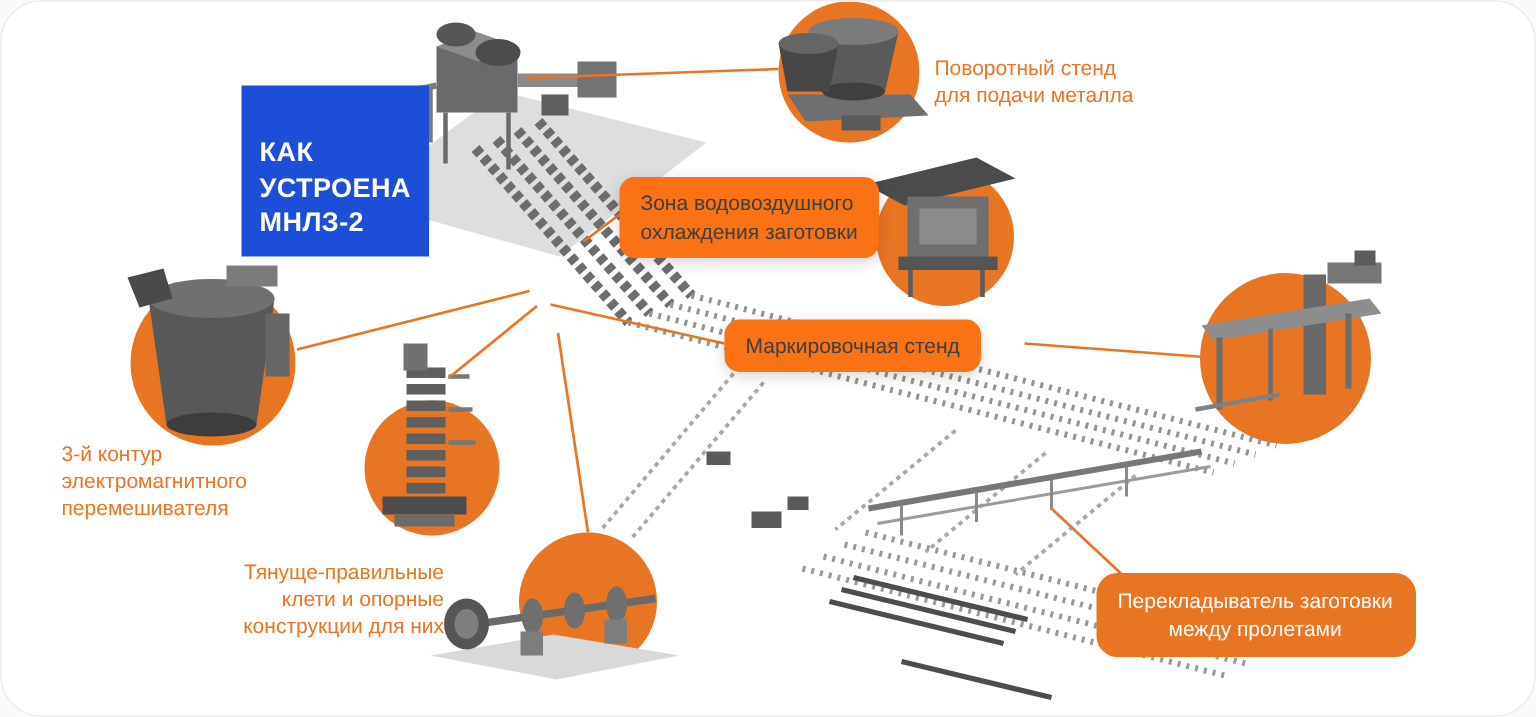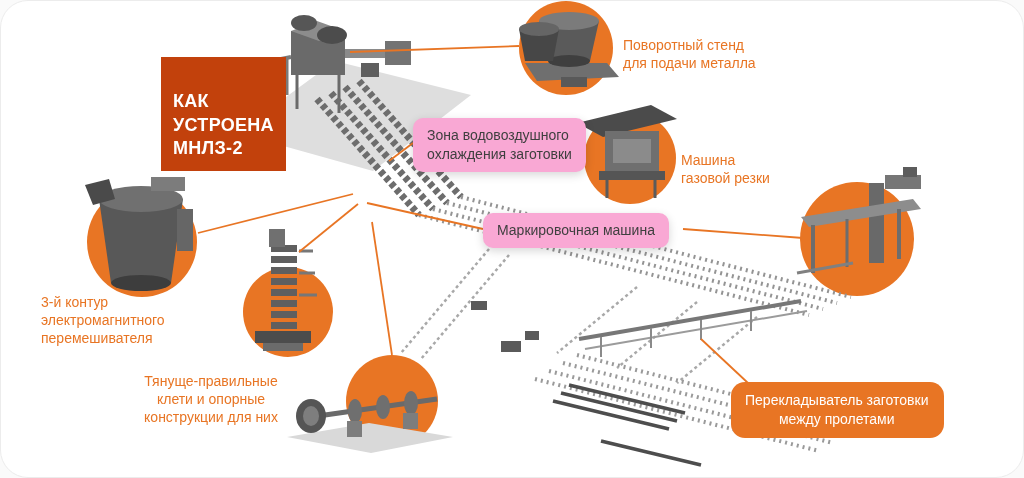--- a/index.html
+++ b/index.html
@@ -19,21 +19,21 @@
     box-sizing: border-box;
   }
   .scene {
     position: absolute;
     left: 0; top: 0;
     width: 1024px; height: 478px;
   }
   .title-block {
     position: absolute;
     left: 160px; top: 56px;
-    background: #c2410c;
+    background: #1d4ed8;
     color: #ffffff;
     font-weight: 700;
     font-size: 18px;
     line-height: 1.3;
     letter-spacing: 0.3px;
     padding: 10px 12px;
     white-space: pre-line;
     z-index: 4;
   }
   .label {
@@ -41,38 +41,38 @@
     white-space: pre-line;
     font-weight: 400;
     z-index: 3;
   }
   .label.orange {
     color: #E87524;
     font-size: 14px;
     line-height: 1.3;
   }
   .label.white-box {
-    background: #f9a8d4;
+    background: #f97316;
     color: #3F3F3F;
     font-size: 14px;
     line-height: 1.35;
     padding: 8px 14px;
     border-radius: 10px;
     box-shadow: 0 3px 10px rgba(0,0,0,0.16);
   }
   .label.orange-pill {
     background: #E87524;
     color: #ffffff;
     font-size: 14px;
     line-height: 1.35;
     padding: 9px 16px;
     border-radius: 14px;
     text-align: center;
   }
-  .label.centered { text-align: center; }
+  .label.centered { text-align: right; }
 </style>
 </head>
 <body>
 
 <div class="card">
 
   <svg class="scene" width="1024" height="478" viewBox="0 0 1024 478" aria-hidden="true">
 
     <polygon points="236,132 334,60 470,94 372,170" fill="#dedede"></polygon>
 
@@ -229,24 +229,22 @@
 УСТРОЕНА
 МНЛЗ-2</span>
   </div>
 
   <div class="label orange" style="left:622px; top:35px;">Поворотный стенд
 для подачи металла</div>
 
   <div class="label white-box" style="left:412px; top:117px;">Зона водовоздушного
 охлаждения заготовки</div>
 
-  <div class="label orange" style="left:680px; top:150px;">Машина
-газовой резки</div>
-
-  <div class="label white-box" style="left:482px; top:212px;">Маркировочная машина</div>
+
+  <div class="label white-box" style="left:482px; top:212px;">Маркировочная стенд</div>
 
 
   <div class="label orange" style="left:40px; top:292px;">3-й контур
 электромагнитного
 перемешивателя</div>
 
   <div class="label orange centered" style="left:125px; top:371px; width:170px;">Тянуще-правильные
 клети и опорные
 конструкции для них</div>
 

